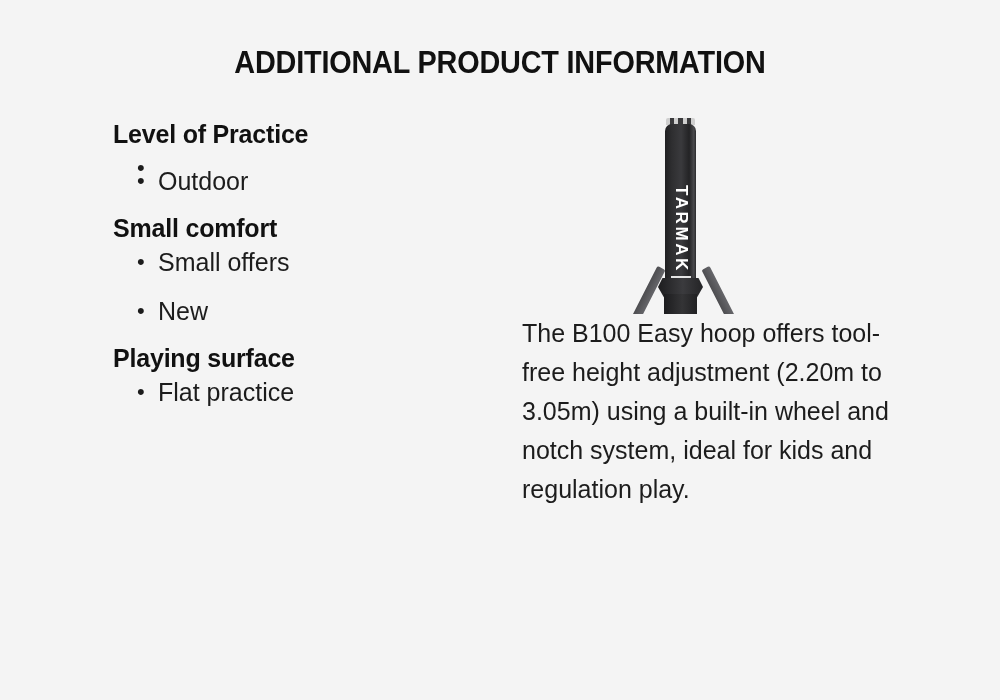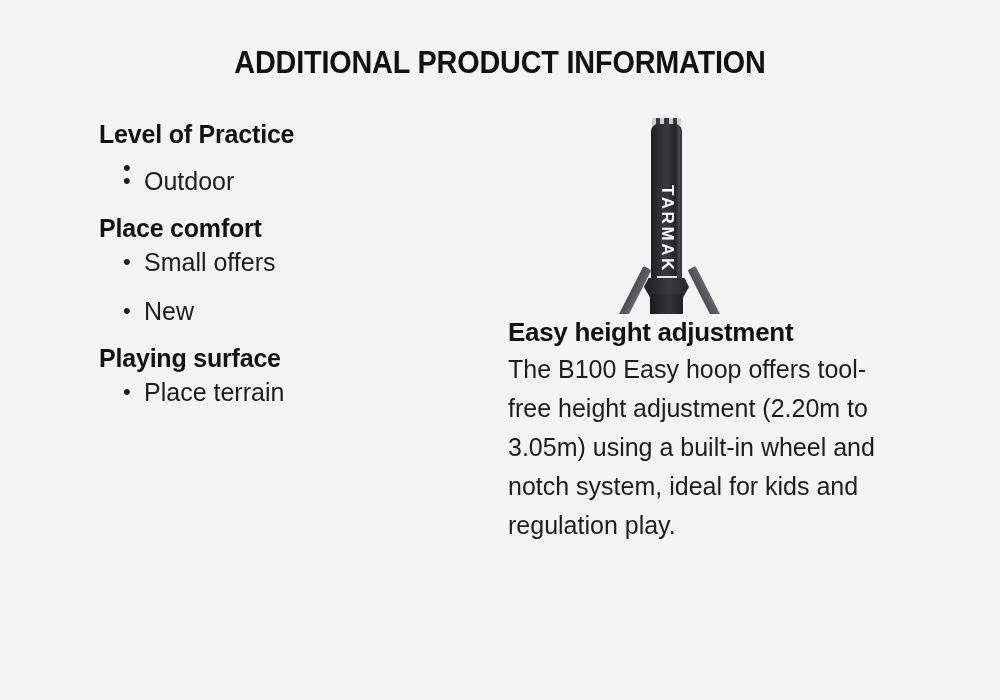--- a/index.html
+++ b/index.html
@@ -38,21 +38,21 @@
     font-family: "Liberation Sans", sans-serif;
     transform: scaleX(0.93);
     transform-origin: center top;
     white-space: nowrap;
   }
 
   
   .columns {
     position: absolute;
     top: 118px;
-    left: 0;
+    left: 14px;
     width: 884px;
     height: 560px;
   }
 
   .col-left {
     position: absolute;
     left: 99px;
     top: 0;
     width: 390px;
   }
@@ -267,21 +267,21 @@
       <div class="spec-group">
         <ul class="spec-values">
           <li class="spec-value">
             <span class="bullet">•</span>
             <span>Outdoor</span>
           </li>
         </ul>
       </div>
 
       <div class="spec-group">
-        <div class="spec-heading">Place comfort</div>
+        <div class="spec-heading">Small comfort</div>
         <ul class="spec-values">
           <li class="spec-value">
             <span class="bullet">•</span>
             <span>Small offers</span>
           </li>
         </ul>
       </div>
 
       <div class="spec-group">
         <ul class="spec-values">
@@ -290,21 +290,21 @@
             <span>New</span>
           </li>
         </ul>
       </div>
 
       <div class="spec-group">
         <div class="spec-heading">Playing surface</div>
         <ul class="spec-values">
           <li class="spec-value">
             <span class="bullet">•</span>
-            <span>Place terrain</span>
+            <span>Flat practice</span>
           </li>
         </ul>
       </div>
 
     </div>
 
     <div class="col-right">
 
       <div class="product-figure">
         <div class="pole-wrap">
@@ -315,20 +315,19 @@
           <div class="pole-brand">
             <span>TARMAK</span>
           </div>
           <div class="pole-arrow"></div>
           <div class="pole-collar"></div>
           <div class="pole-foot"></div>
         </div>
       </div>
 
       <div class="feature-block">
-        <div class="feature-heading">Easy height adjustment</div>
         <div class="feature-body">The B100 Easy hoop offers tool-free height adjustment (2.20m to 3.05m) using a built-in wheel and notch system, ideal for kids and regulation play.</div>
       </div>
 
     </div>
 
   </div>
 </div>
 
 </body></html>

